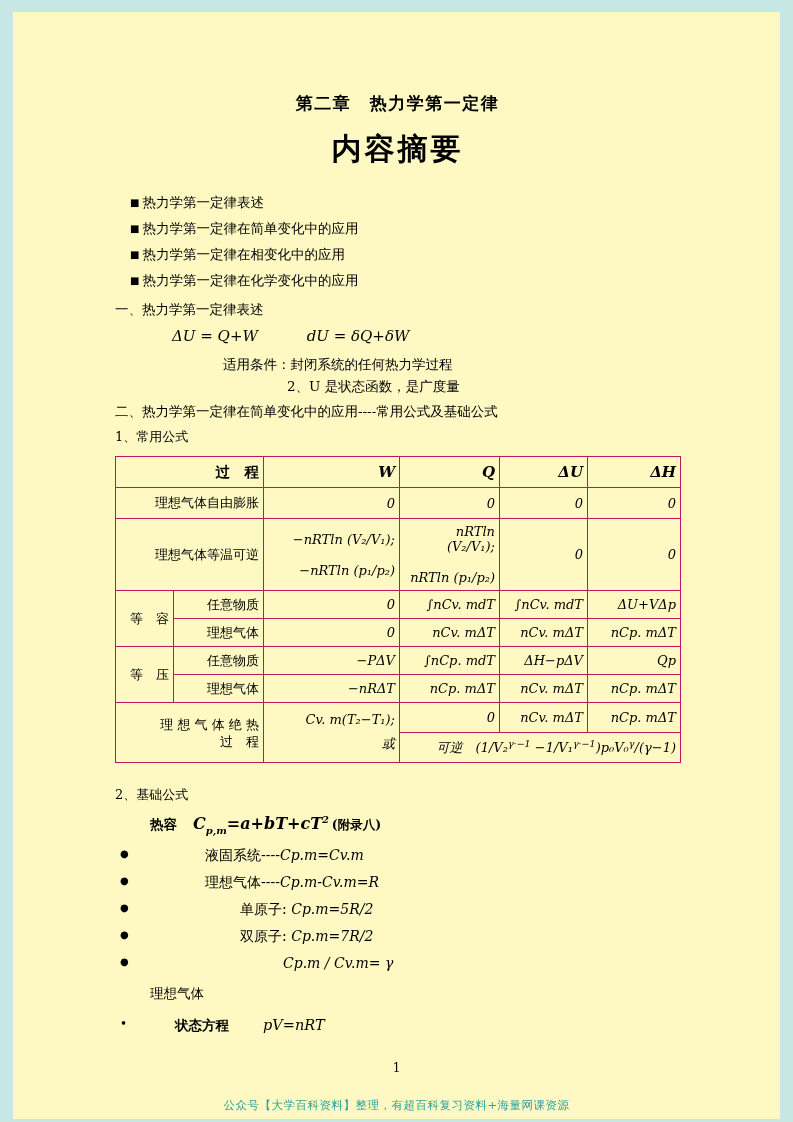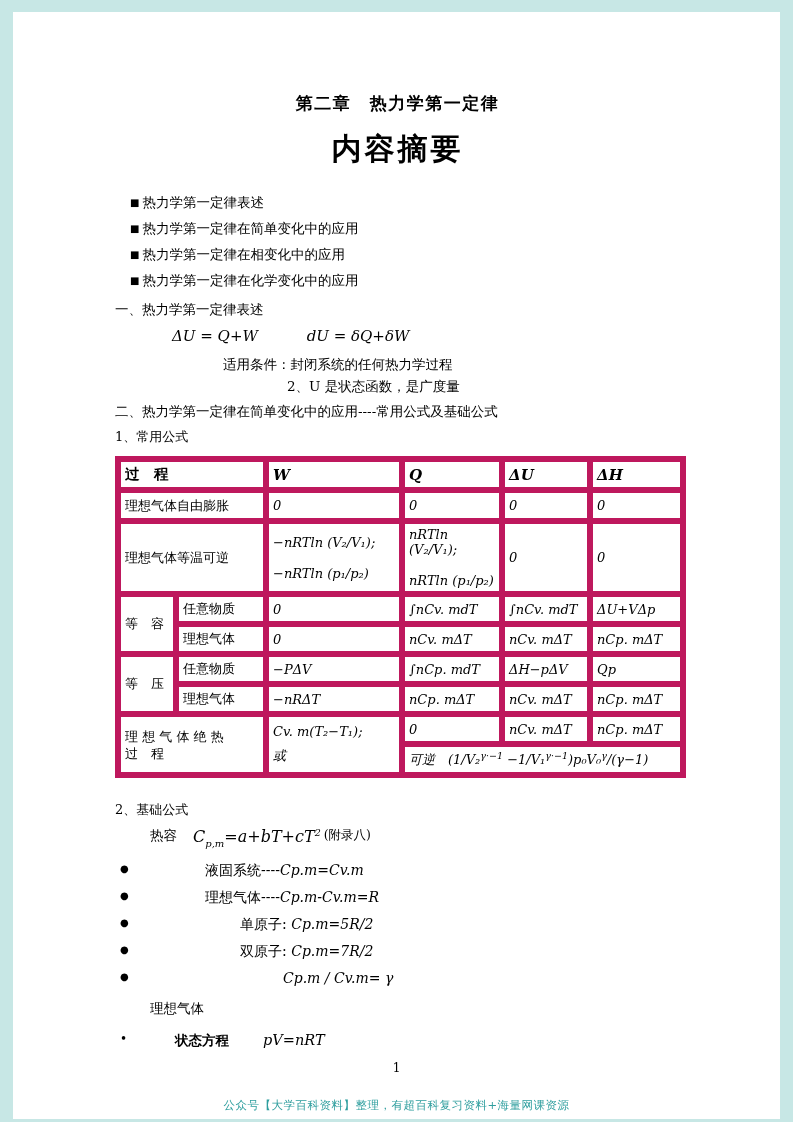--- a/index.html
+++ b/index.html
@@ -3,21 +3,21 @@
 <meta charset="utf-8">
 <style>
   * { margin:0; padding:0; box-sizing:border-box; }
   html,body { width:793px; height:1122px; }
   body {
     position:relative; overflow:hidden;
     font-family:"DejaVu Serif","Liberation Serif",serif;
     color:#000;
   }
   .frame { position:absolute; inset:0; background:#c7e7e5; }
-  .page  { position:absolute; left:13px; right:13px; top:12px; bottom:3px; background:#ffffff; }
+  .page  { position:absolute; left:13px; right:13px; top:12px; bottom:3px; background:#fef9c3; }
   .content { padding:80px 0 0 102px; width:667px; }
   .inner { width:565px; }
 
   .chapter { text-align:center; font-size:17px; font-weight:bold; letter-spacing:1.5px; }
   .summary { text-align:center; font-size:30px; font-weight:bold; letter-spacing:3px; margin-top:14px; }
 
   .bullets { margin:20px 0 0 15px; font-size:13.5px; }
   .b-item { line-height:24px; }
   .sq { font-size:10px; margin-right:3px; position:relative; top:-1px; }
 
@@ -35,39 +35,39 @@
   .note2 { margin:3px 0 0 172px; font-size:13.5px; line-height:19px; }
   .note3 { margin:2px 0 0 192px; font-size:13.5px; line-height:19px; }
 
   table.ftable { border-collapse:collapse; table-layout:fixed; width:565px; margin-top:10px; }
   .ftable col.c1  { width:58px; }
   .ftable col.c2  { width:90px; }
   .ftable col.cw  { width:136px; }
   .ftable col.cq  { width:100px; }
   .ftable col.cdu { width:88px; }
   .ftable col.cdh { width:93px; }
-  .ftable td { border:6px solid #be185d; font-size:13px; text-align:left; vertical-align:middle; padding:3px 4px; }
+  .ftable td { border:1px solid #be185d; font-size:13px; text-align:right; vertical-align:middle; padding:3px 4px; }
   .ftable td.fmc { font-family:"DejaVu Serif",serif; font-style:italic; }
   .r-head td { font-weight:bold; height:31px; font-size:14.5px; }
   .r-head td.fmc { font-size:15px; }
   .r-free td { height:31px; }
   .r-isot td { height:72px; }
   .r-mid td  { height:28px; }
   .r-adia td { height:30px; }
   .plabel { text-align:left; padding-left:7px; }
   .cellleft { text-align:left; padding-left:7px; }
   .gap { margin-top:16px; }
   .gap2 { margin-top:8px; }
   .prewrap { white-space:pre-line; text-align:center; line-height:17px; }
   .rev { font-size:12.5px; }
   .rev sup, .hf sup { font-size:9.5px; }
   .hf sub { font-size:10px; }
 
   .s3 { margin-top:22px; }
-  .heat-line { margin:8px 0 0 35px; font-size:13.5px; display:flex; align-items:flex-start; height:26px; }
+  .heat-line { margin:8px 0 0 35px; font-size:13.5px; display:flex; align-items:center; height:26px;font-weight:bold; }
   .heat-line .hf { font-size:16px; margin-left:16px; }
   .heat-line .suffix { font-size:12.5px; margin-left:3px; }
 
   .bi { position:relative; margin-top:9px; font-size:14px; height:18px; }
   .bi .dot { position:absolute; left:5px; top:1px; font-size:10px; }
   .bi .txt { position:absolute; white-space:nowrap; }
   .ind0 .txt { left:90px; }
   .ind1 .txt { left:125px; }
   .ind2 .txt { left:168px; }
   .bi .pfx { font-style:normal; font-family:"DejaVu Serif","Liberation Serif",serif; }

